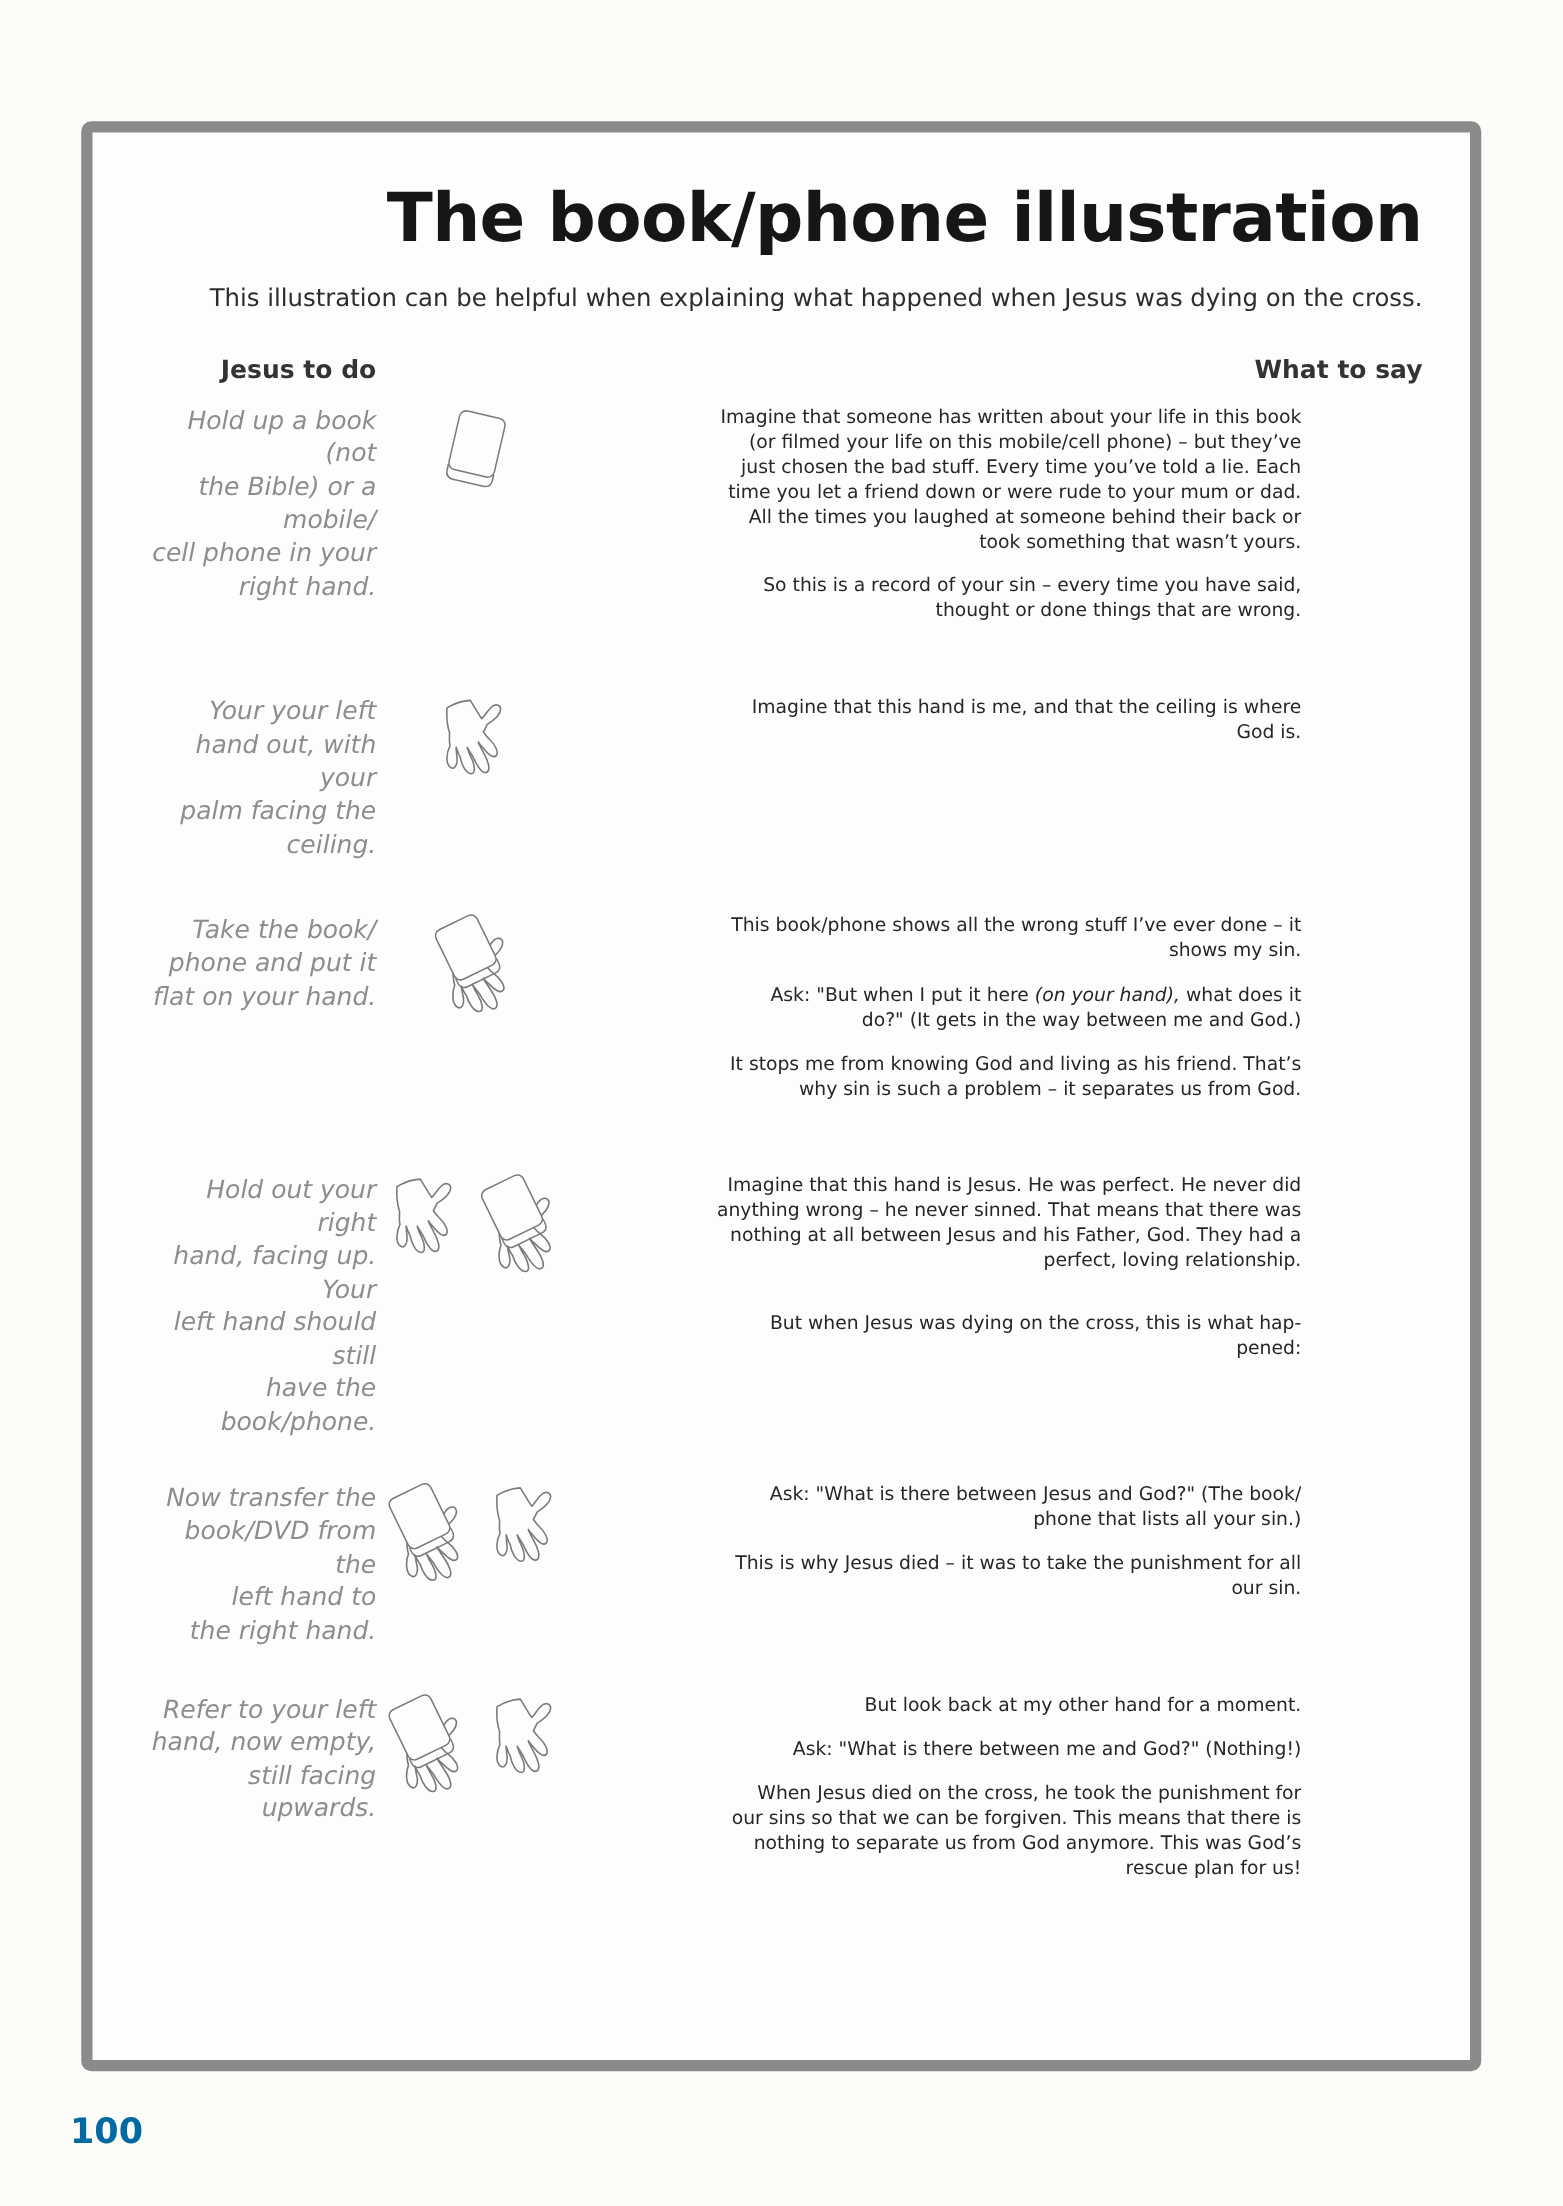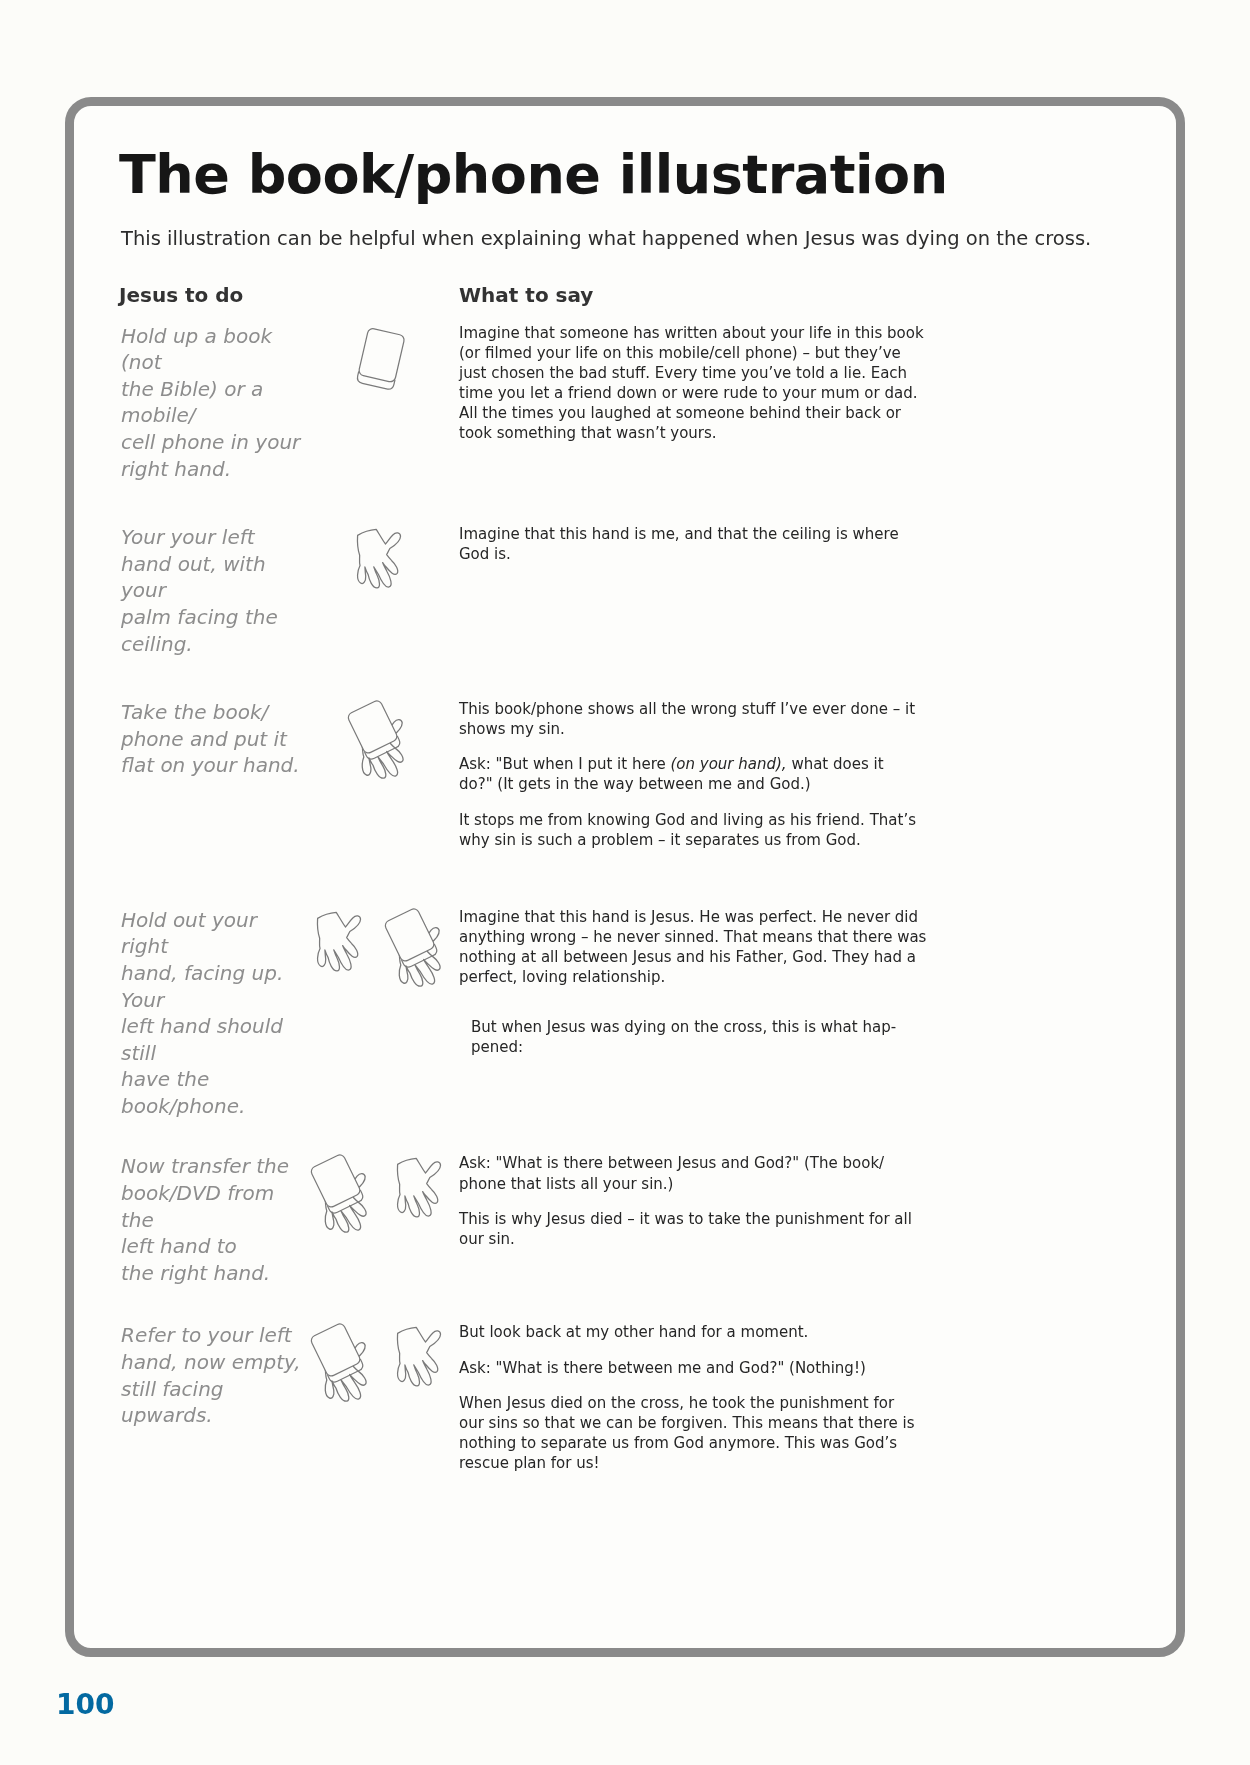--- a/index.html
+++ b/index.html
@@ -13,23 +13,24 @@
     --border-c:#8a8a8a;
     --body-c:#262626;
     --instr-c:#8d8d8d;
     --stroke-c:#7a7a7a;
   }
   .panel{
     box-sizing:border-box;
     position:absolute;left:65px;top:97px;
     width:1120px;height:1560px;
     border:9px solid var(--border-c);
-    border-radius:26px;
+    border-radius:8px;
     background:#fdfdfb;
     padding:24px 38px 0 45px;
+    text-align:right;
   }
   .title{
     margin:16px 0 0 0;
     font-size:54px;line-height:1.08;
     font-weight:800;letter-spacing:-0.5px;
     color:#161616;
   }
   .intro{
     margin:22px 0 0 2px;
     font-size:19.5px;line-height:1.35;color:#2d2d2d;
@@ -91,20 +92,21 @@
         <div class="icons">
           <svg class="ic" viewBox="0 0 80 100" width="62" height="78">
        <g transform="rotate(13 40 50)" fill="#fdfdfb" stroke="#7a7a7a" stroke-width="1.6" stroke-linejoin="round">
          <rect x="16" y="10" width="48" height="62" rx="7"></rect>
          <path d="M16 68 v6 q0 8 8 8 h32 q8 0 8 -8 v-6" fill="none"></path>
        </g>
      </svg>
         </div>
         <div class="say">
           <p>Imagine that someone has written about your life in this book<br>(or filmed your life on this mobile/cell phone) – but they’ve<br>just chosen the bad stuff. Every time you’ve told a lie. Each<br>time you let a friend down or were rude to your mum or dad.<br>All the times you laughed at someone behind their back or<br>took something that wasn’t yours.</p>
+          <p>So this is a record of your sin – every time you have said,<br>thought or done things that are wrong.</p>
         </div>
       </div>
       <div class="row">
         <div class="do">Your your left
 hand out, with your
 palm facing the
 ceiling.</div>
         <div class="icons">
           <svg class="ic" viewBox="0 0 100 100" width="70" height="70">
        <path transform="rotate(-18 50 50)" d="M30,8 C26,18 24,28 24,36 C22,42 20,46 20,50 C14,56 8,68 13,74 C16,78 21,74 23,67 C24,62 25,58 26,54 C26,58 26,62 27,66 C26,74 27,86 33,88 C38,90 40,80 39,72 C38,66 38,62 38,58 C39,62 40,66 41,70 C42,80 44,92 50,92 C56,92 56,80 54,70 C53,64 52,60 52,56 C53,60 54,62 55,64 C58,72 62,80 67,77 C71,74 69,64 65,57 C63,53 62,50 61,47 C64,44 66,42 68,40 C76,38 86,34 88,28 C89,23 84,20 78,23 C72,26 68,30 64,32 C62,26 60,16 58,8 C50,6 38,6 30,8 Z" fill="#fdfdfb" stroke="#7a7a7a" stroke-width="1.8" stroke-linejoin="round"></path>

